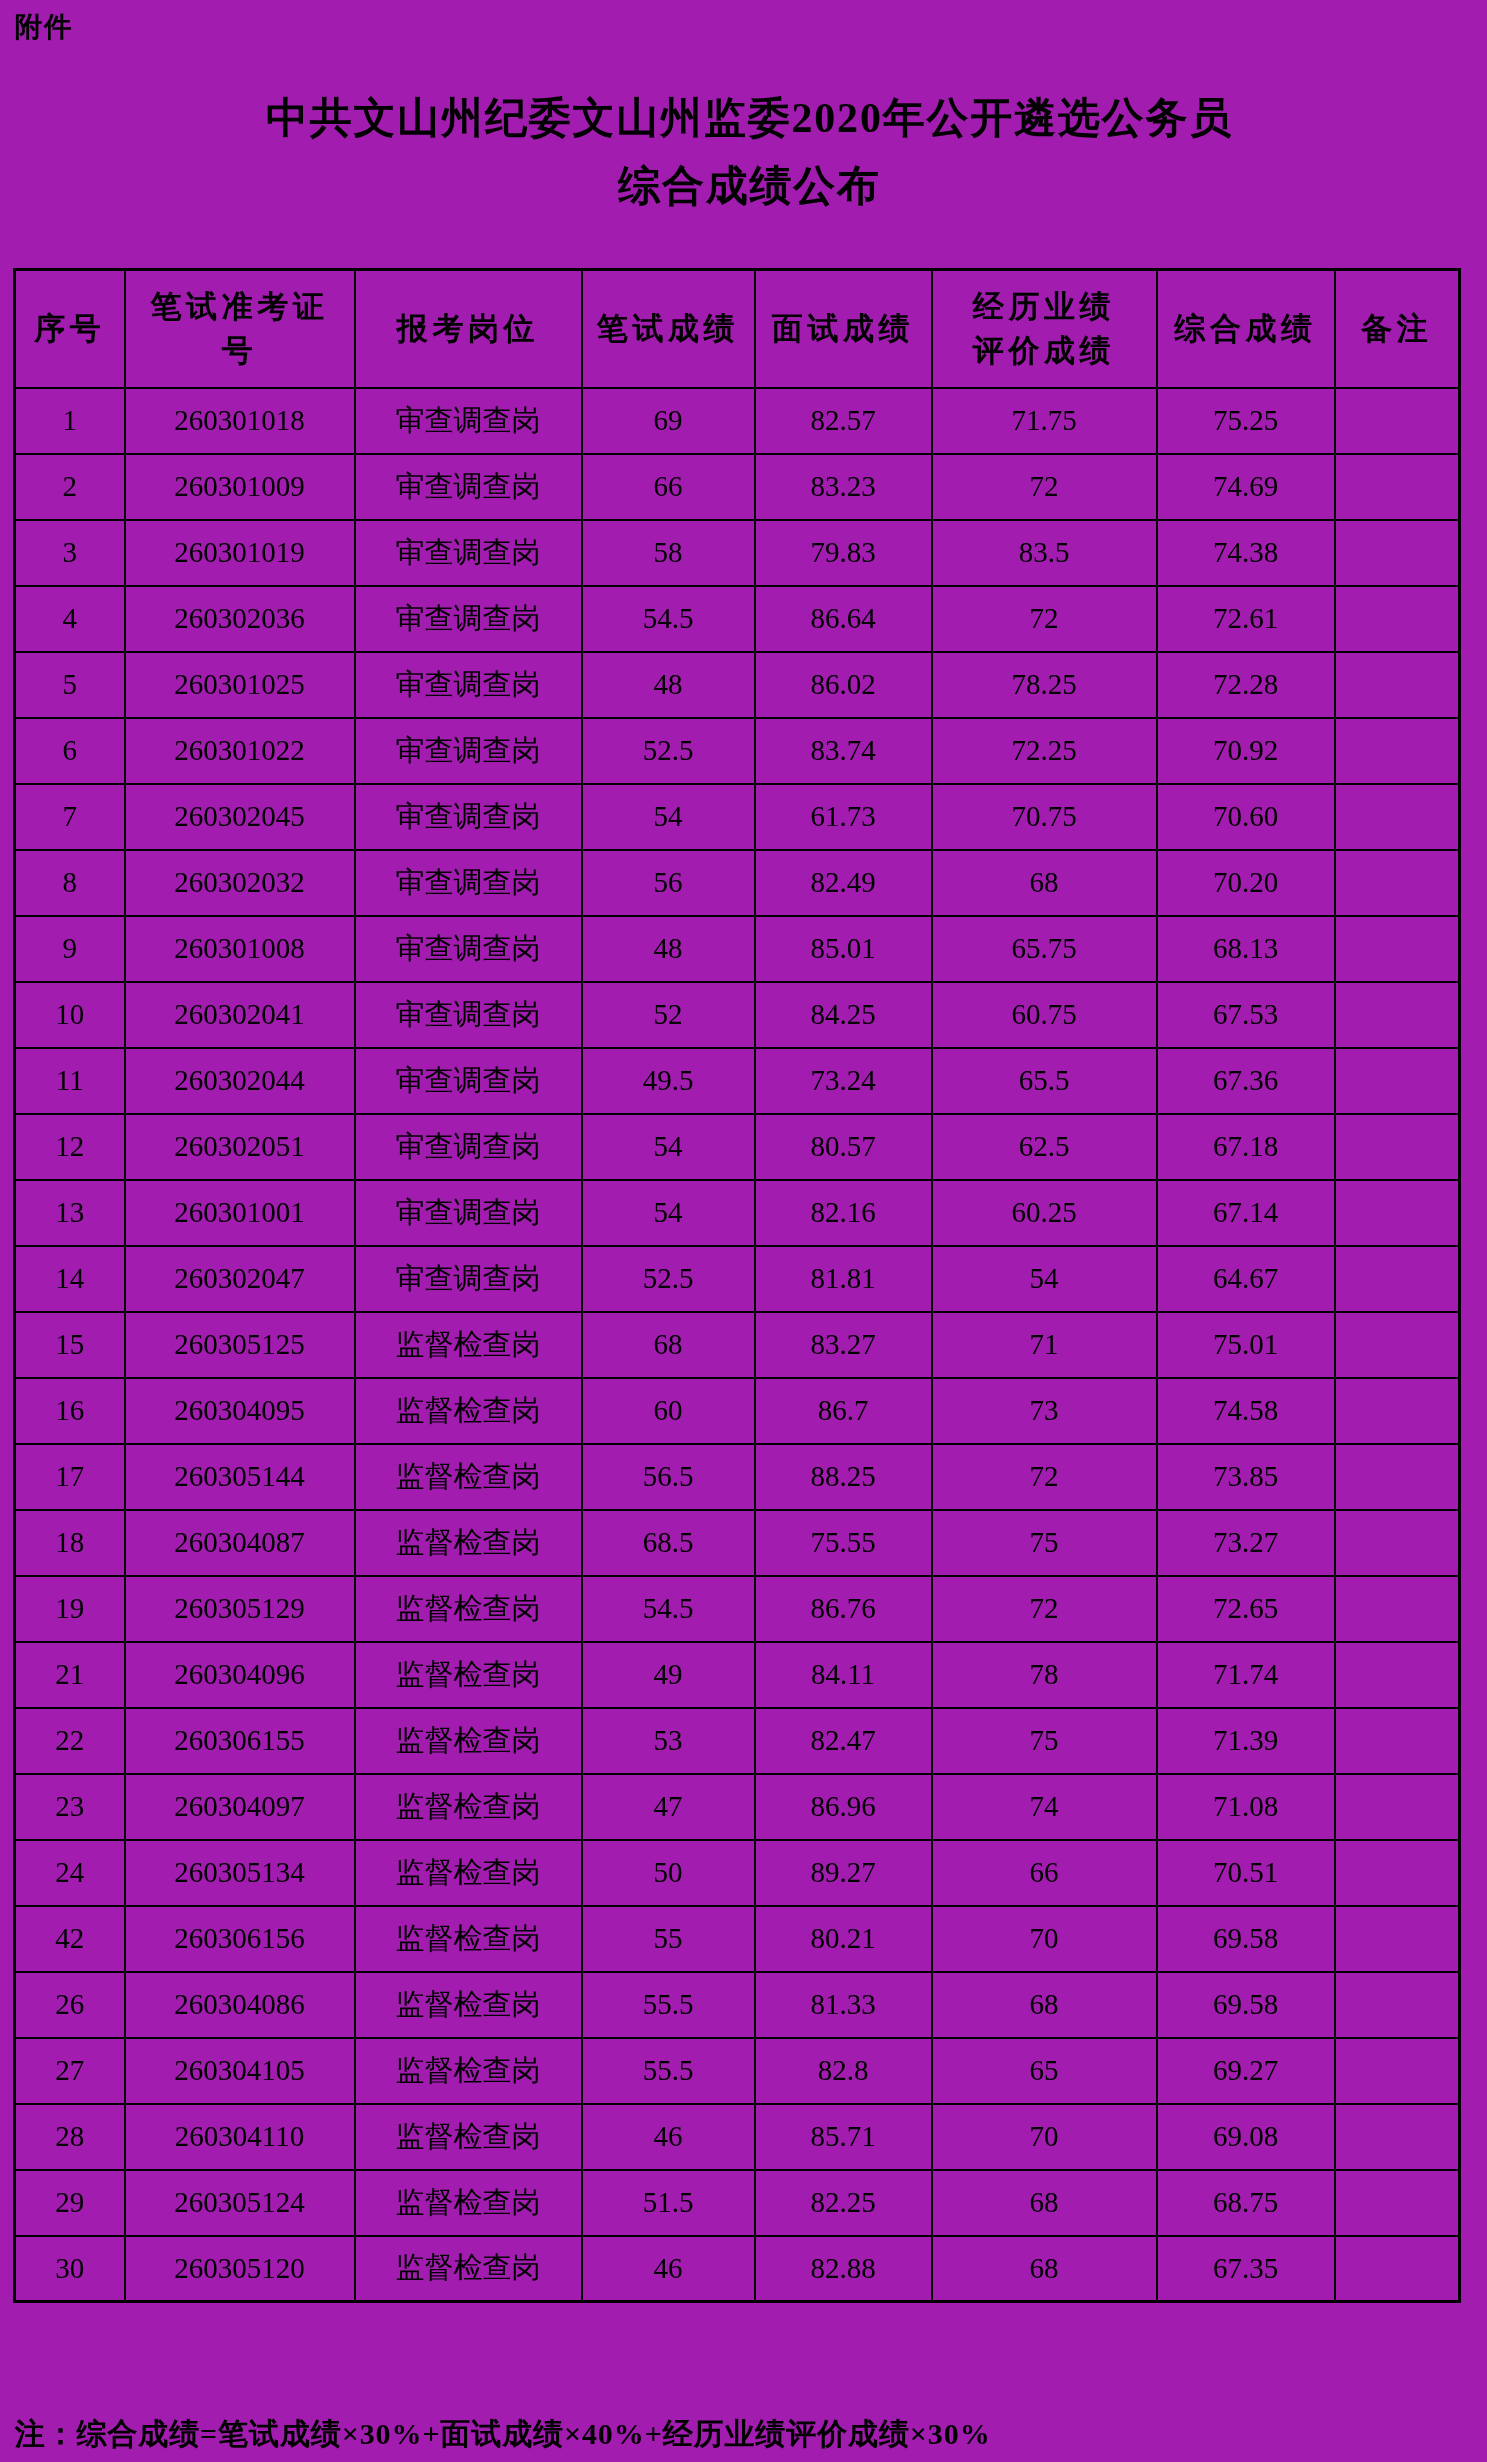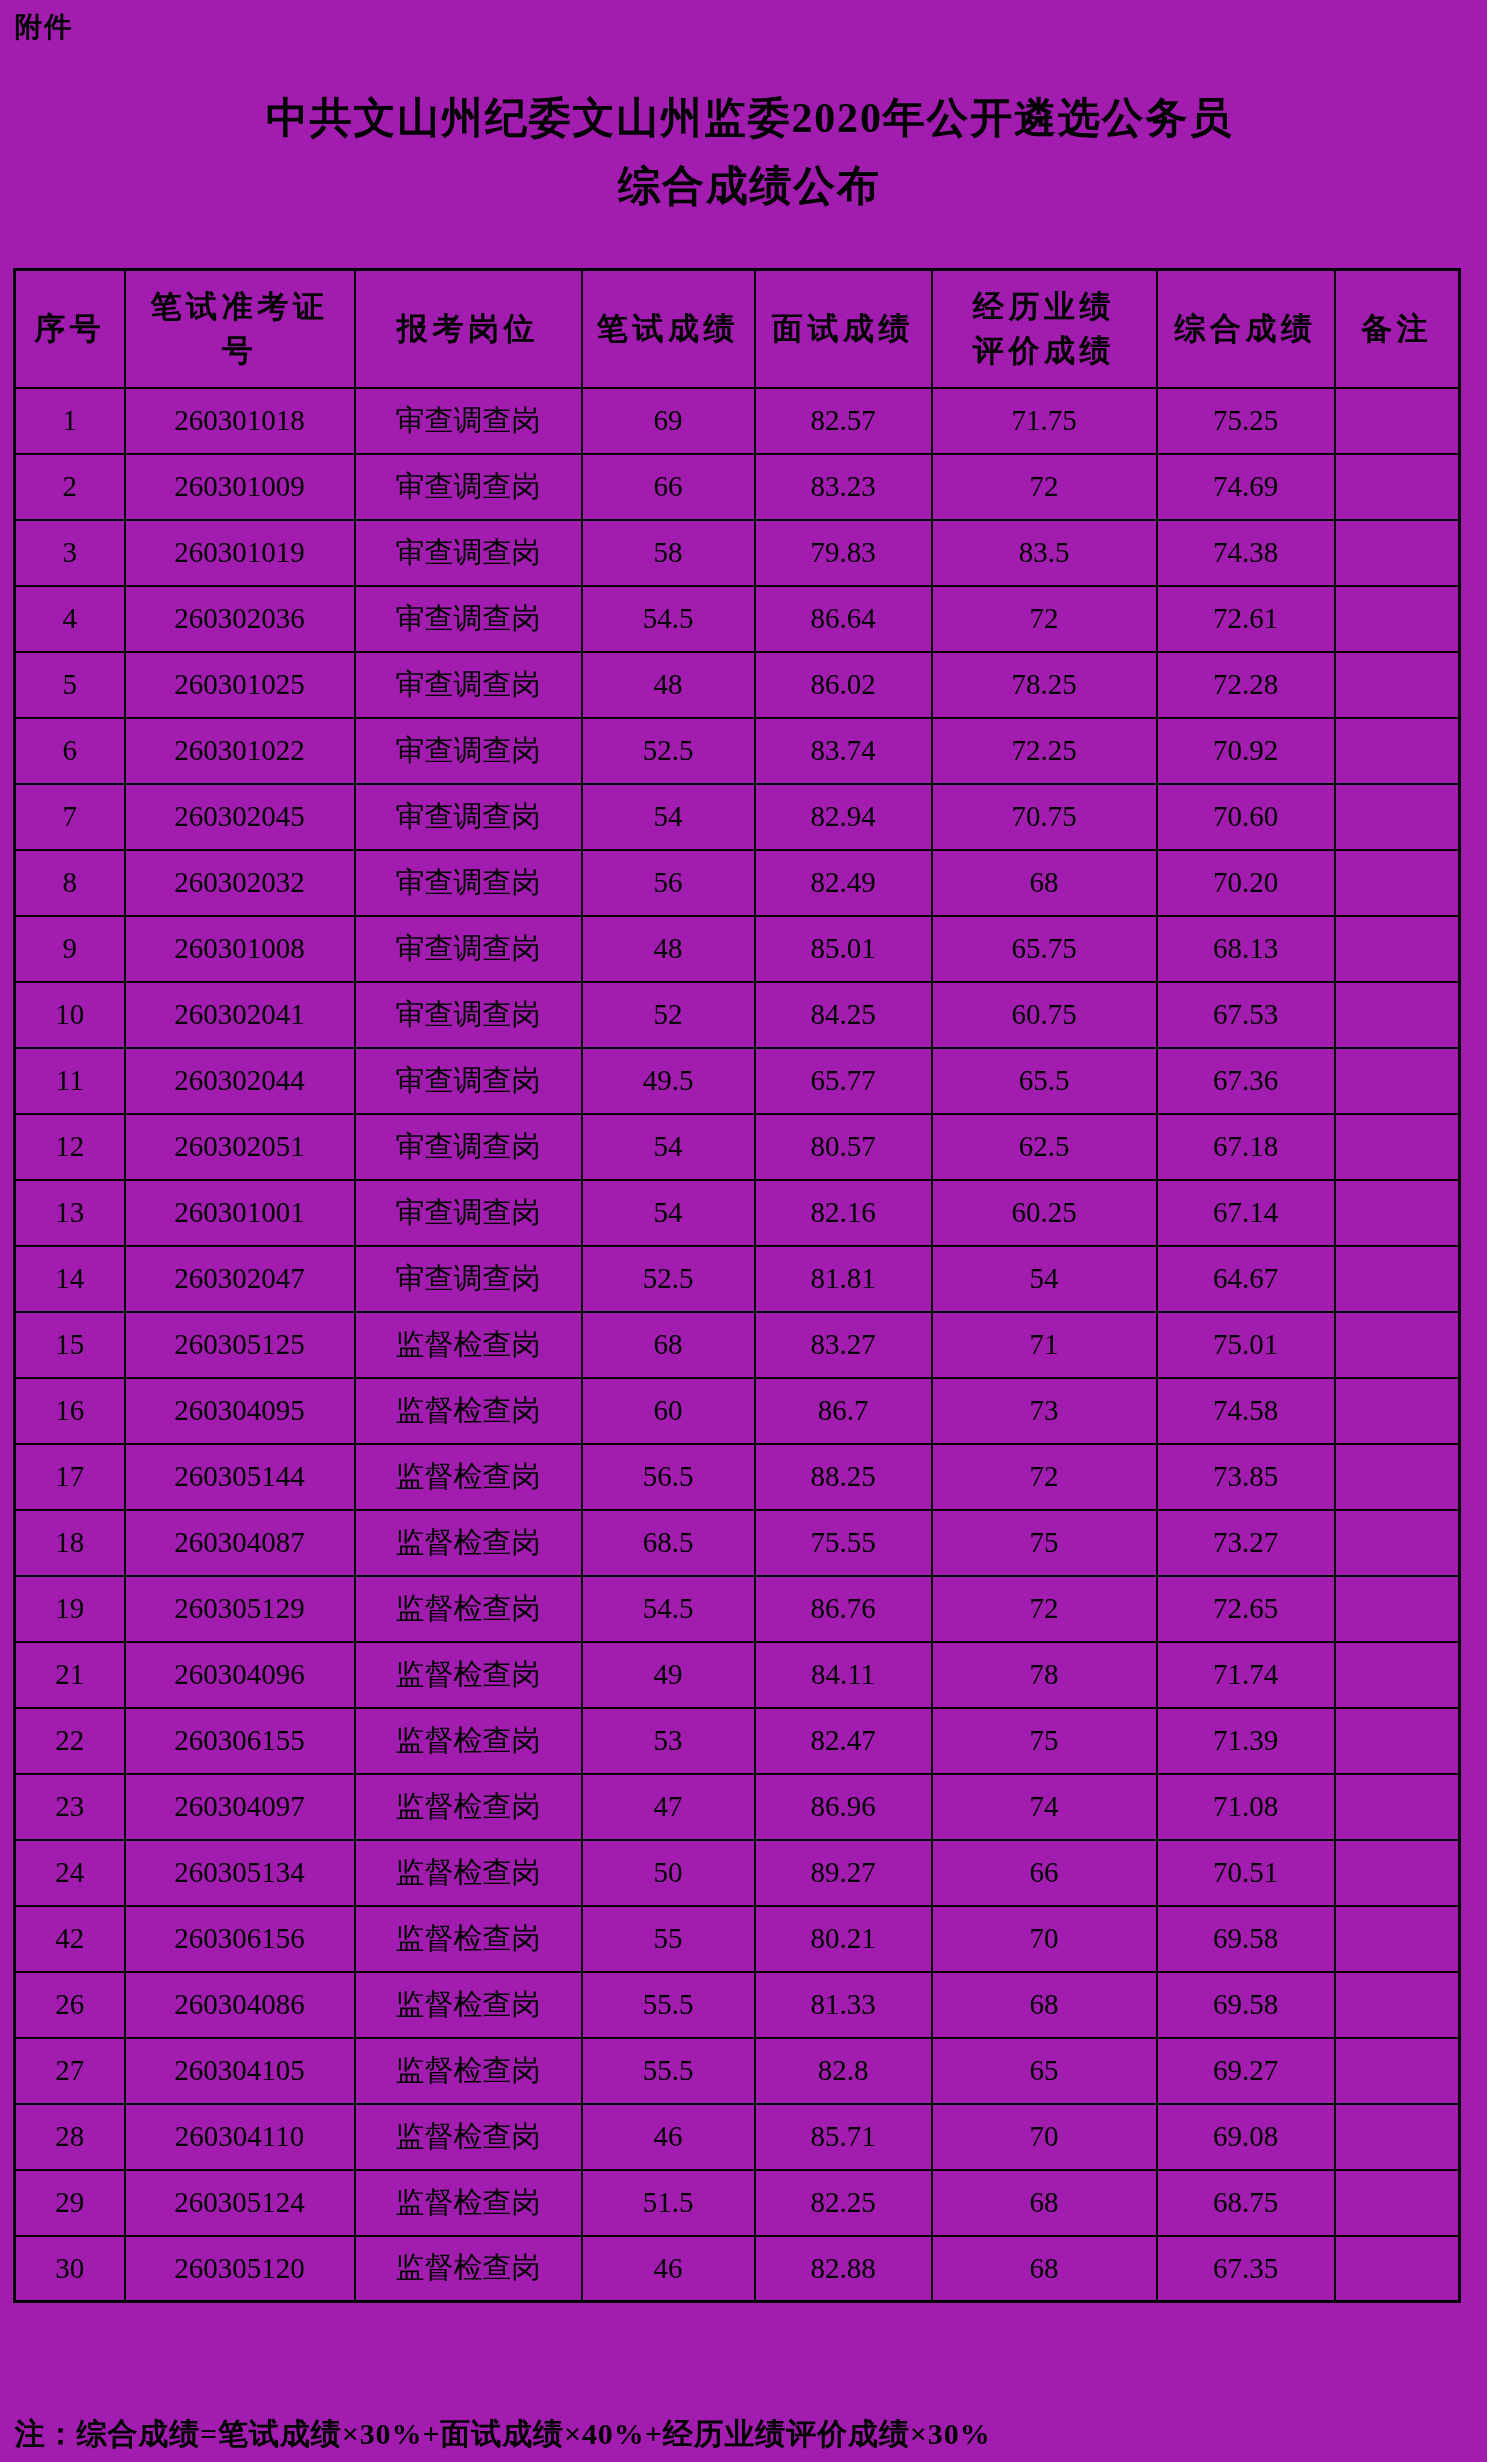--- a/index.html
+++ b/index.html
@@ -178,21 +178,21 @@
           <td>83.74</td>
           <td>72.25</td>
           <td>70.92</td>
           <td></td>
         </tr>
         <tr>
           <td>7</td>
           <td>260302045</td>
           <td class="cell-position">审查调查岗</td>
           <td>54</td>
-          <td>82.94</td>
+          <td>61.73</td>
           <td>70.75</td>
           <td>70.60</td>
           <td></td>
         </tr>
         <tr>
           <td>8</td>
           <td>260302032</td>
           <td class="cell-position">审查调查岗</td>
           <td>56</td>
           <td>82.49</td>
@@ -218,21 +218,21 @@
           <td>84.25</td>
           <td>60.75</td>
           <td>67.53</td>
           <td></td>
         </tr>
         <tr>
           <td>11</td>
           <td>260302044</td>
           <td class="cell-position">审查调查岗</td>
           <td>49.5</td>
-          <td>65.77</td>
+          <td>73.24</td>
           <td>65.5</td>
           <td>67.36</td>
           <td></td>
         </tr>
         <tr>
           <td>12</td>
           <td>260302051</td>
           <td class="cell-position">审查调查岗</td>
           <td>54</td>
           <td>80.57</td>

